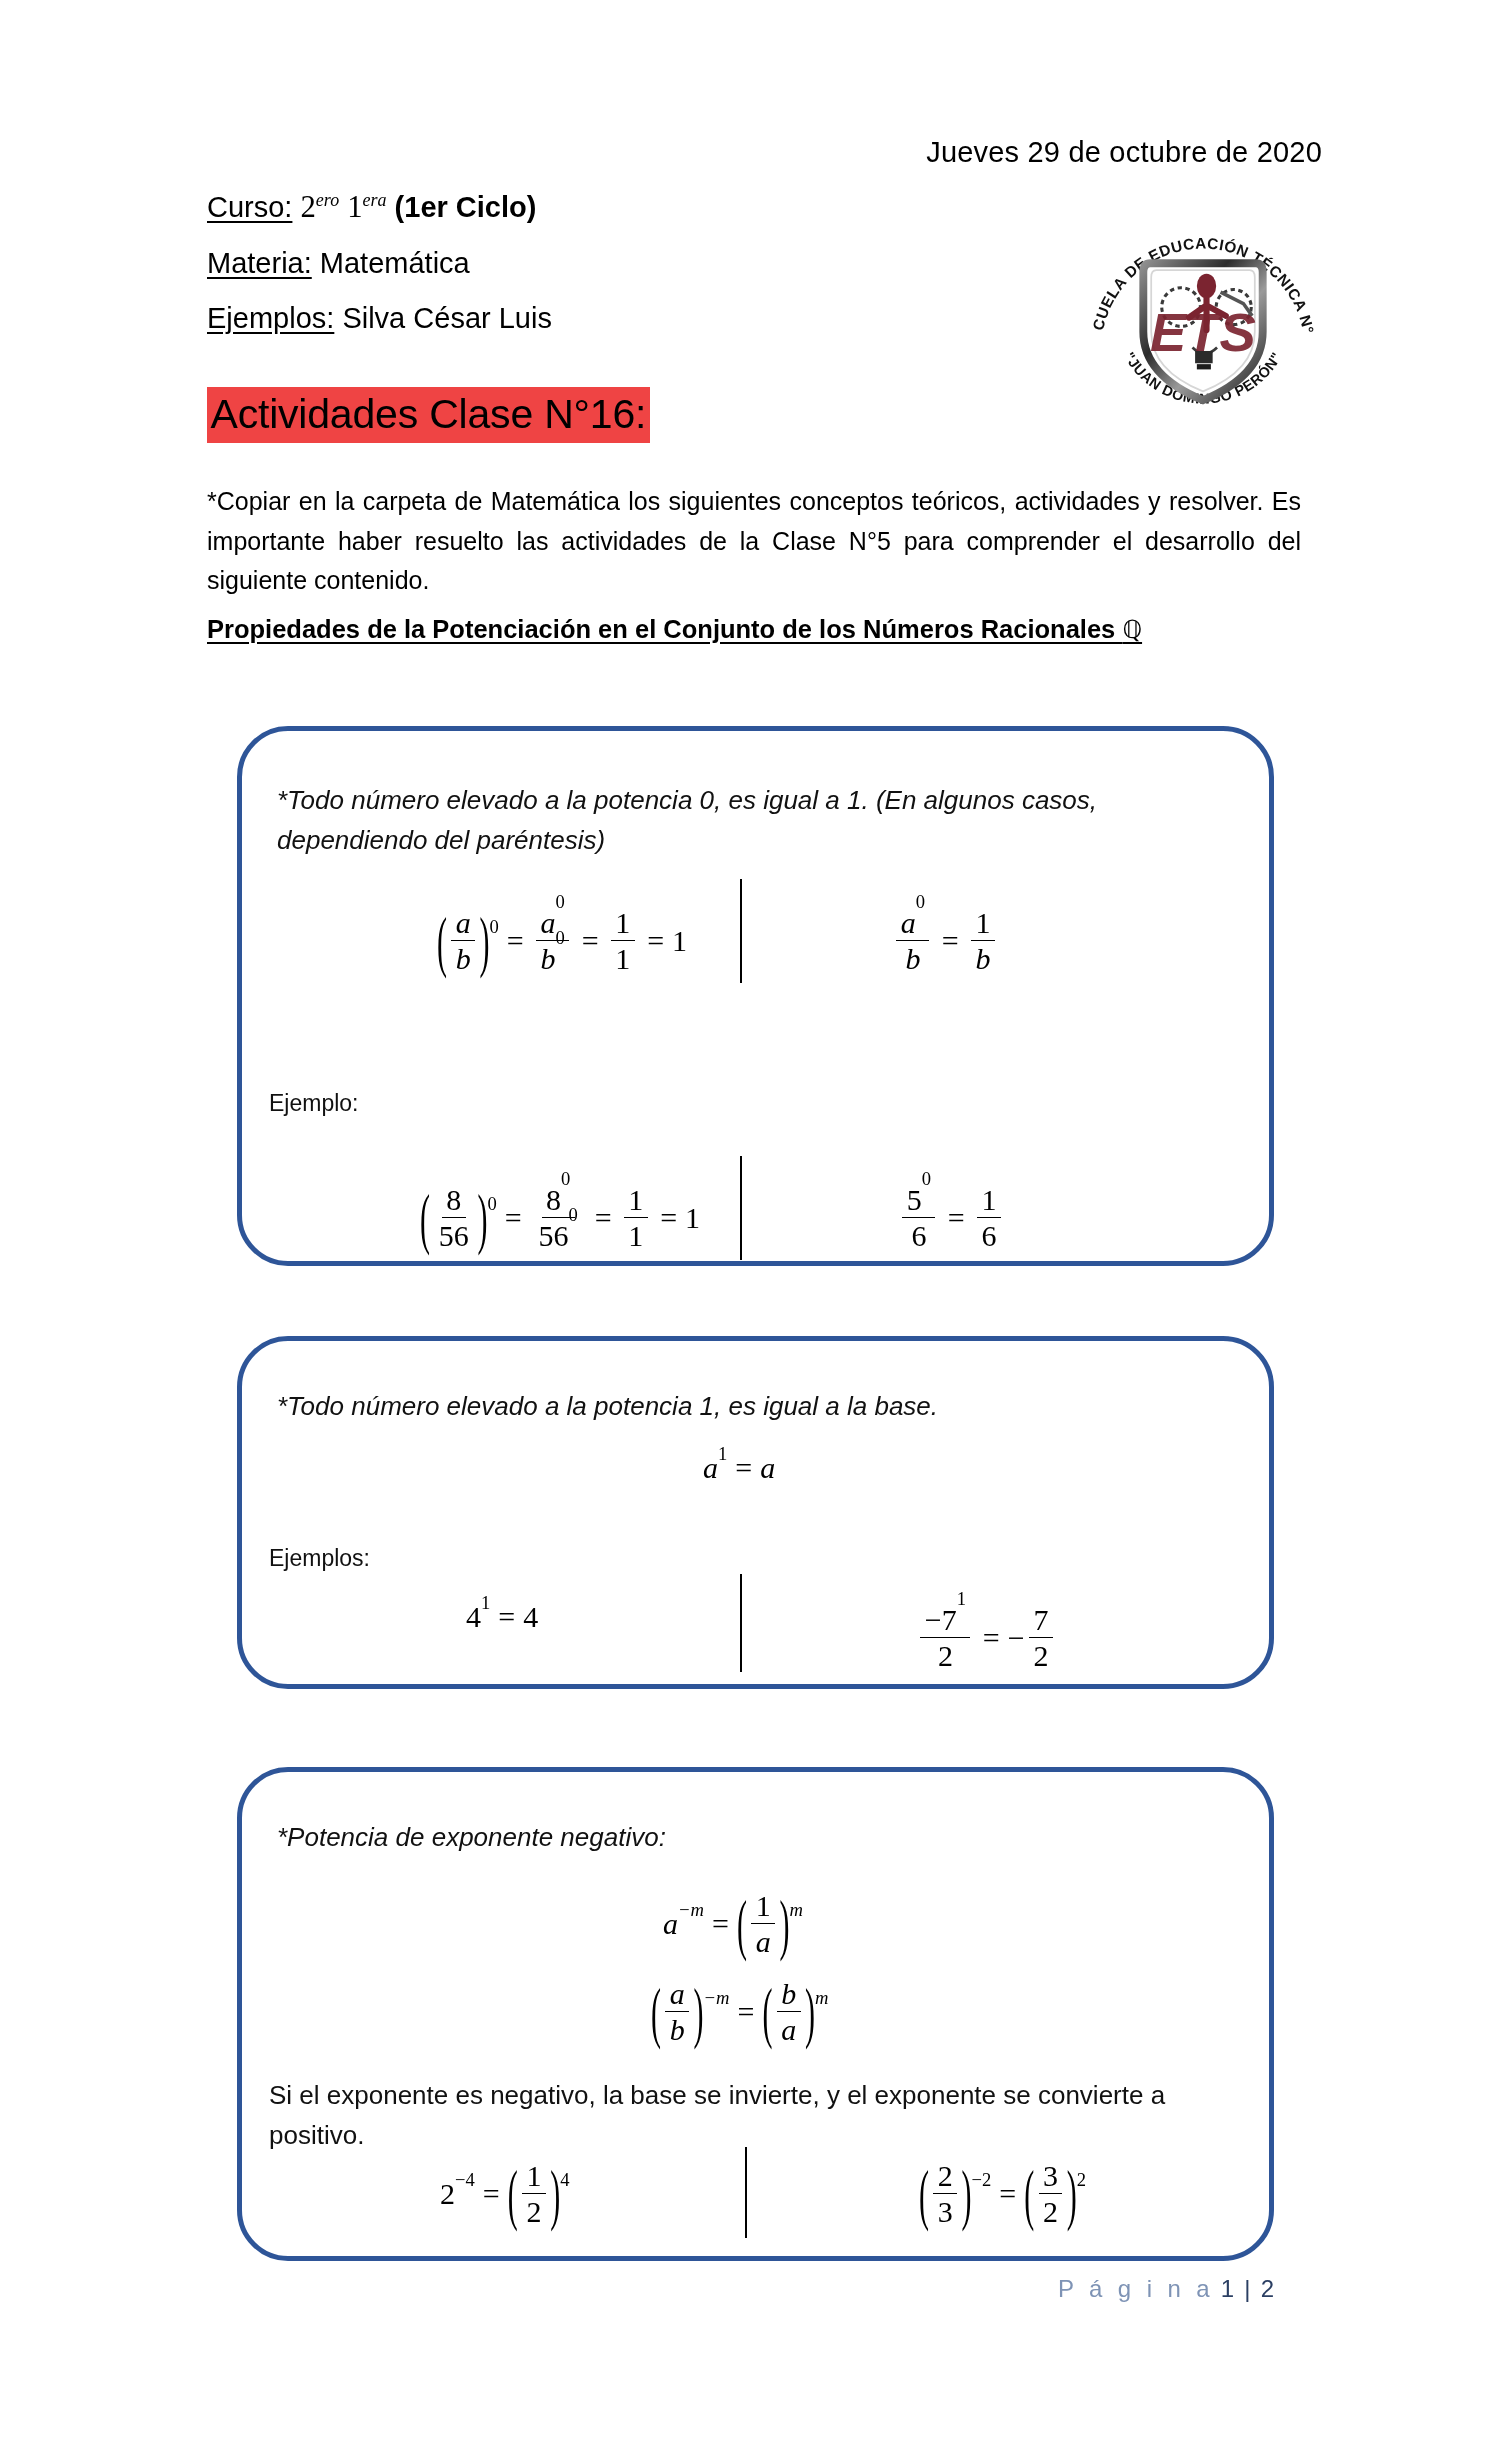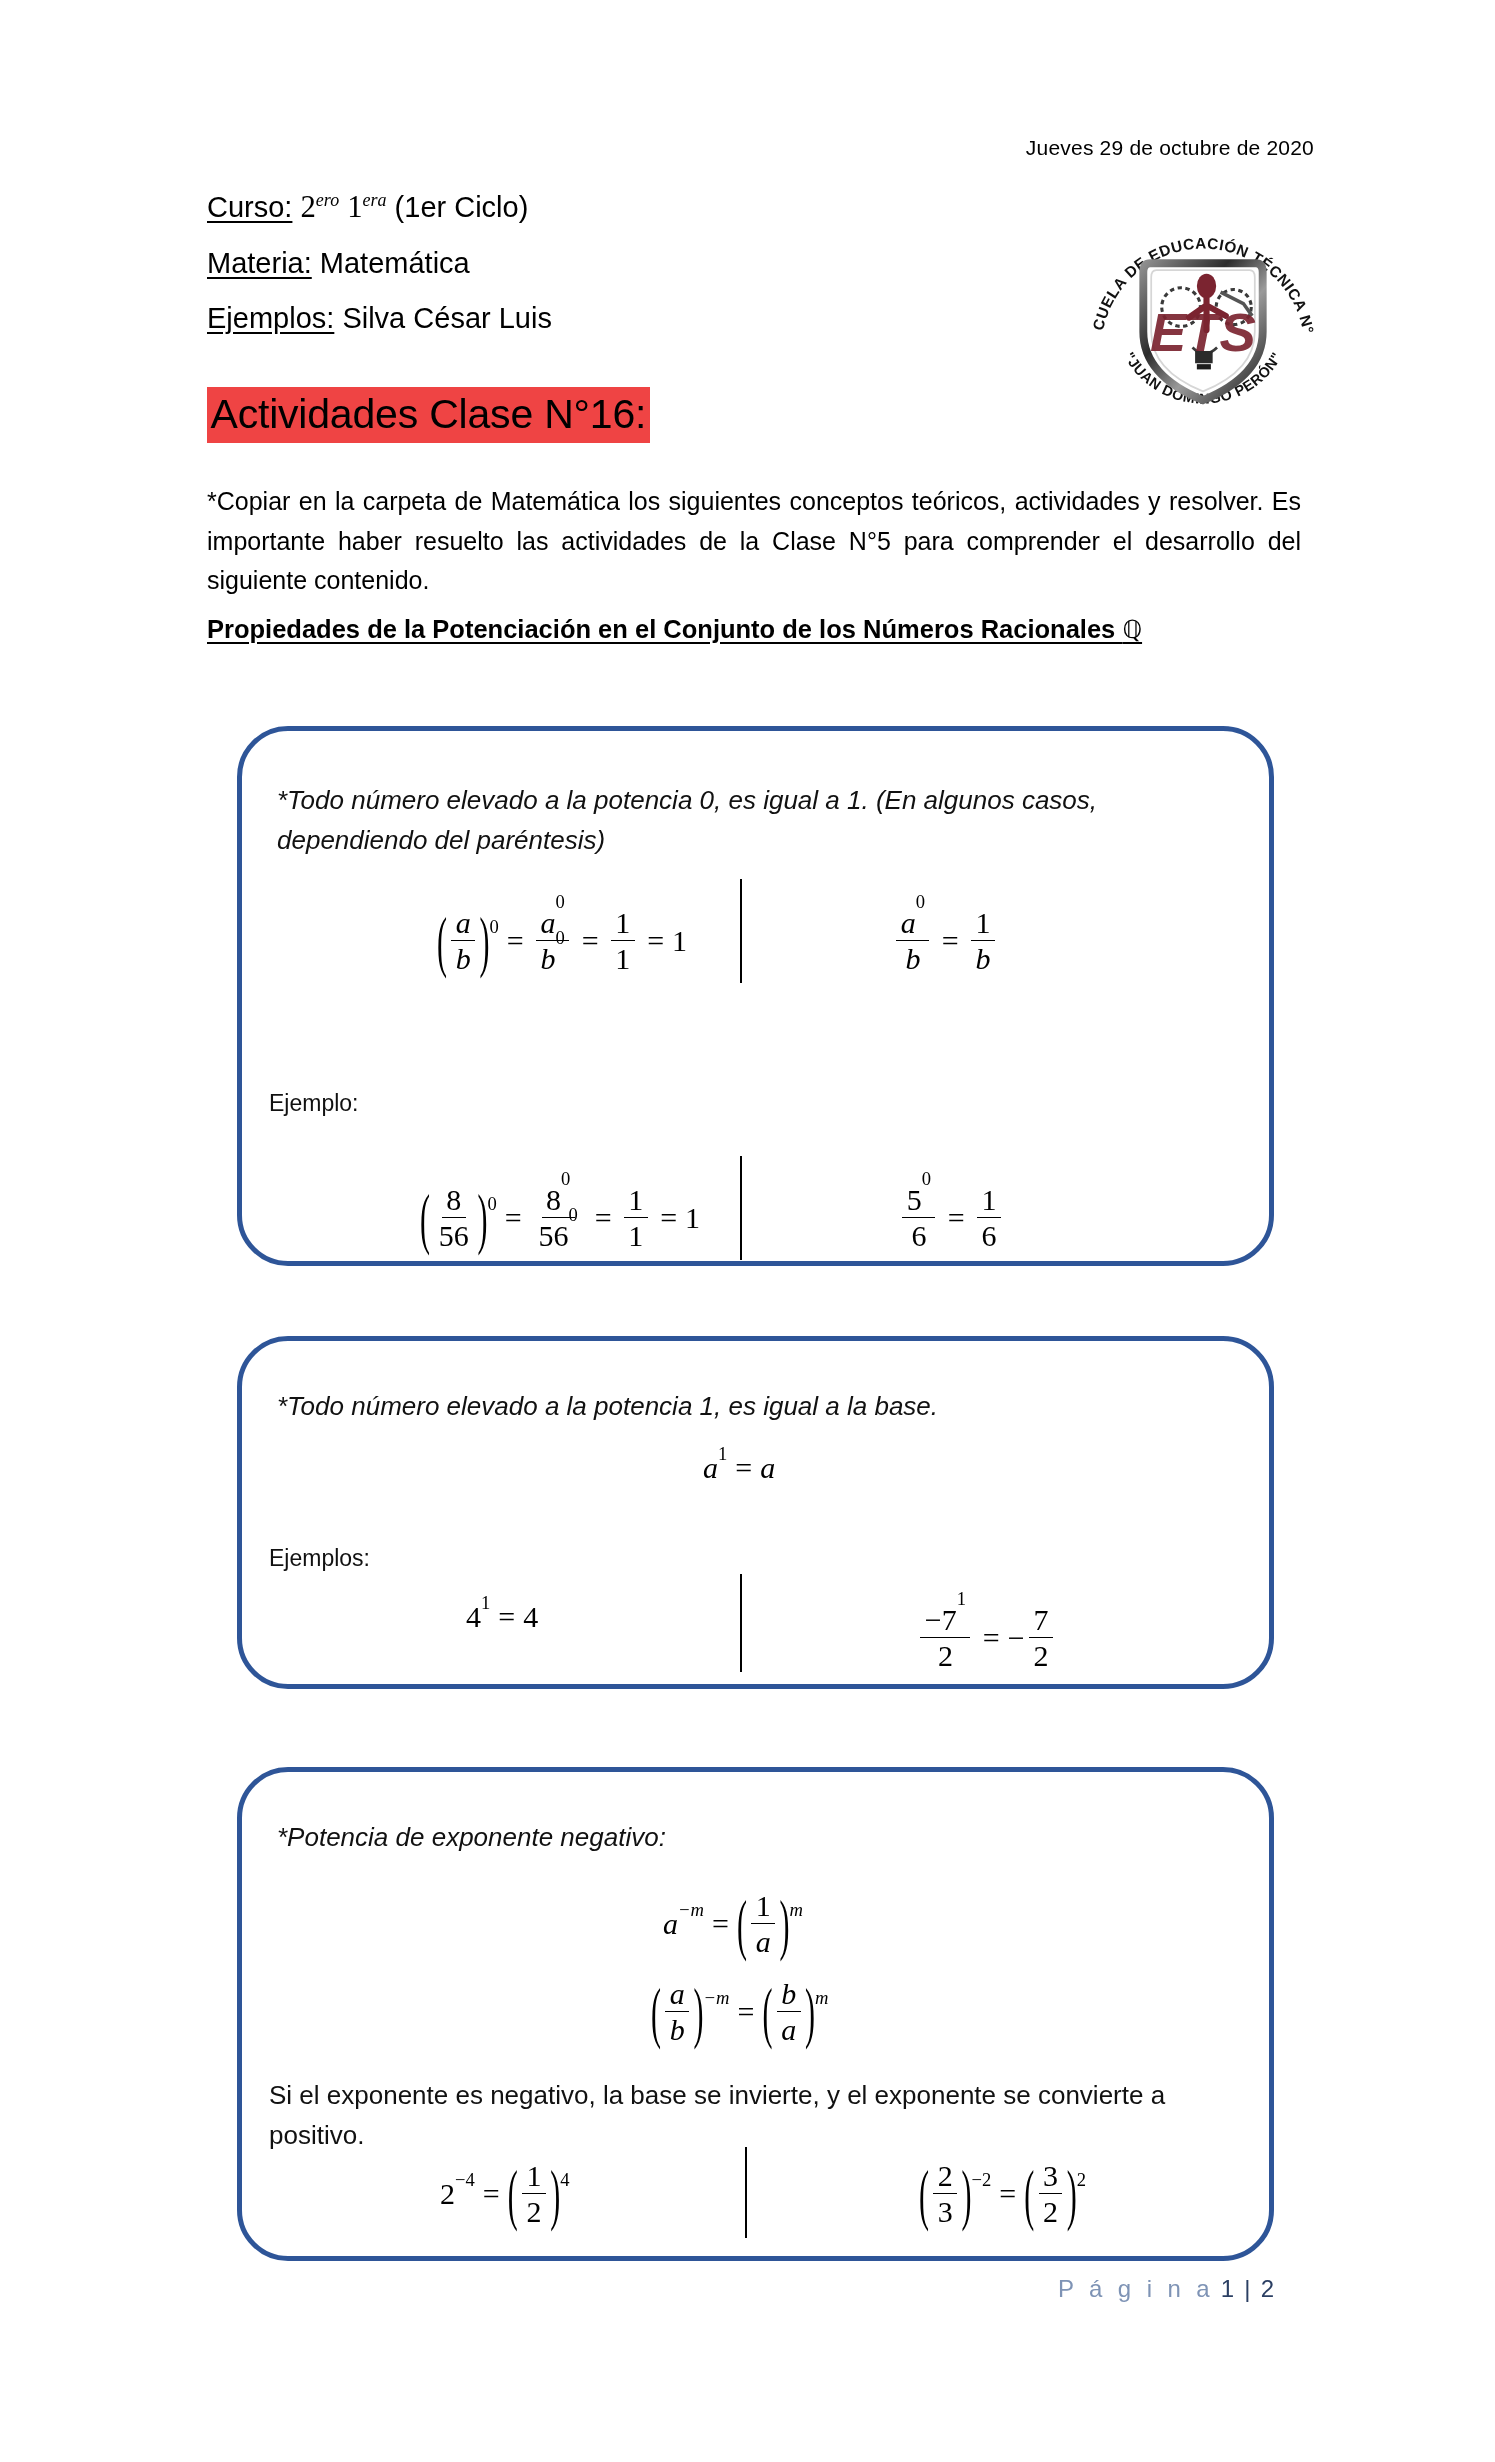--- a/index.html
+++ b/index.html
@@ -17,25 +17,25 @@
     width: 1495px;
     height: 2462px;
     background: #ffffff;
     overflow: hidden;
     box-sizing: border-box;
   }
 
   
   .date-line {
     position: absolute;
-    left: 4px;
+    left: 12px;
     top: 136px;
     width: 1310px;
     text-align: right;
-    font-size: 21px;
+    font-size: 29px;
     letter-spacing: 0.2px;
     color: #000;
   }
 
   .meta-block {
     position: absolute;
     left: 207px;
     top: 192px;
     width: 791px;
   }
@@ -43,21 +43,21 @@
     font-size: 29px;
     line-height: 1.0;
     margin-bottom: 26px;
     white-space: nowrap;
   }
   .meta-label {
     text-decoration: underline;
     text-underline-offset: 3.5px;
   }
   .meta-value { }
-  .meta-value.bold { font-weight: normal; text-align: right; }
+  .meta-value.bold { font-weight: bold; text-align: right; }
   sup.ord {
     font-size: 0.62em;
     font-style: italic;
     font-family: "Liberation Serif", serif;
     vertical-align: super;
     line-height: 0;
   }
   .serifnum {
     font-family: "Liberation Serif", serif;
     font-size: 1.06em;

